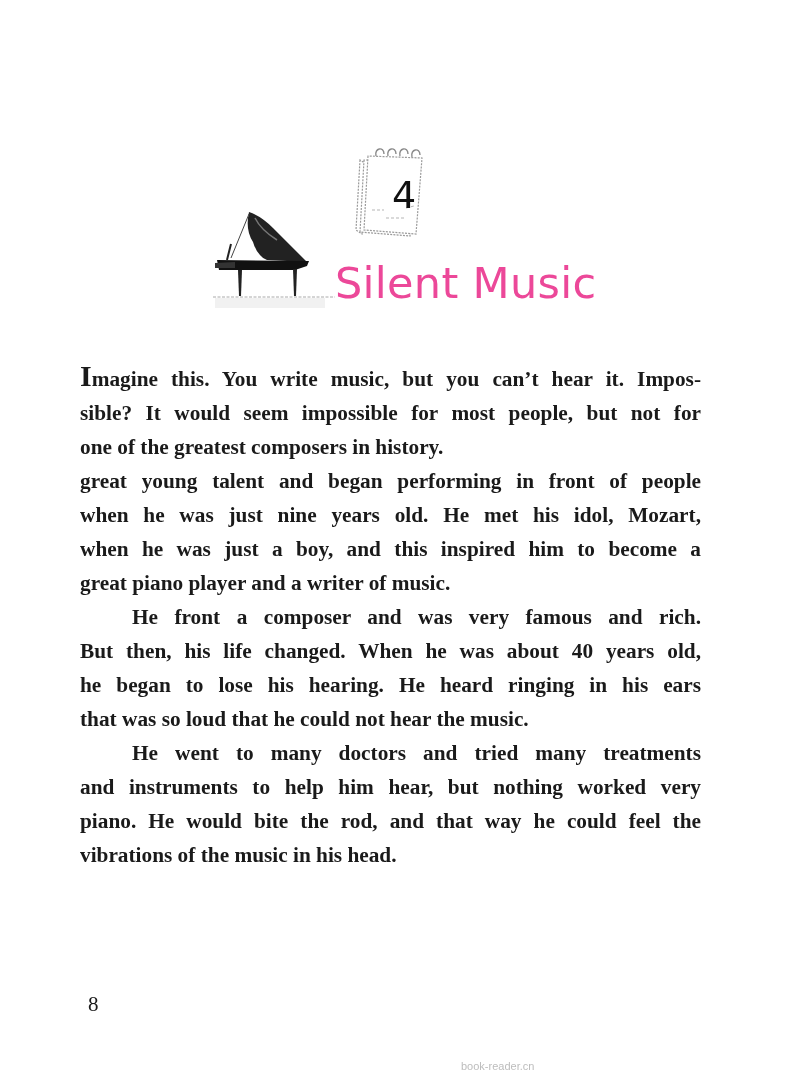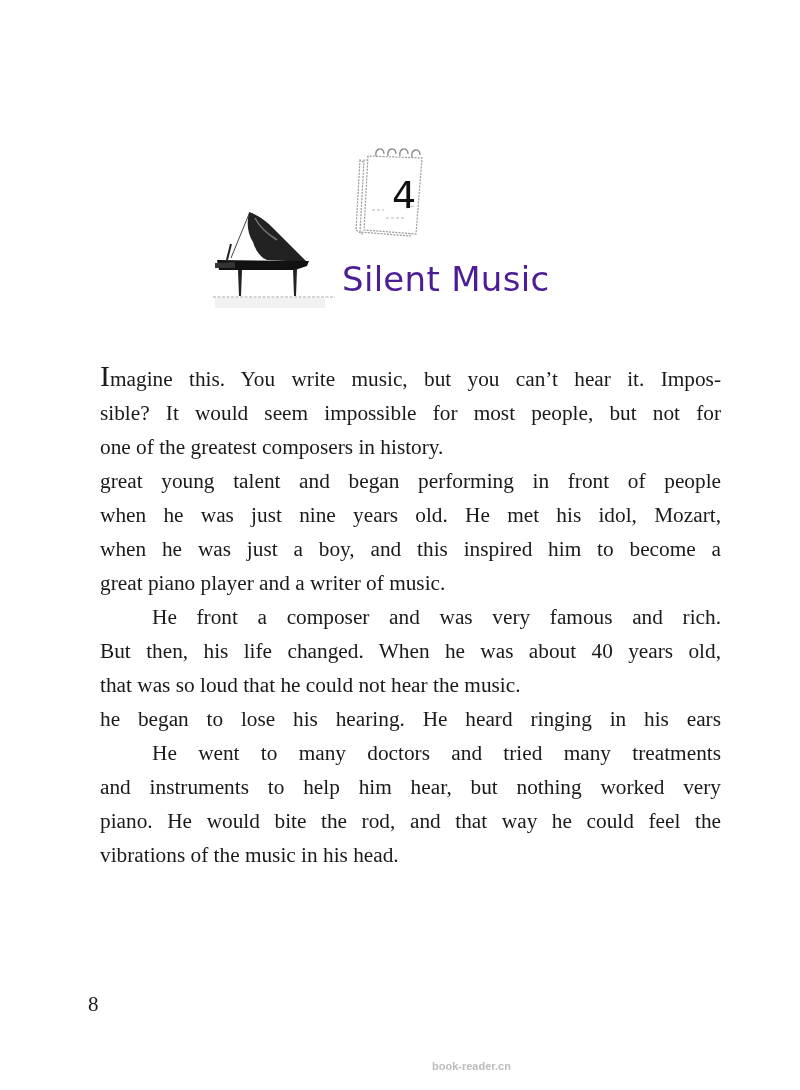--- a/index.html
+++ b/index.html
@@ -6,43 +6,44 @@
   body { width: 800px; height: 1090px; position: relative; overflow: hidden; }
   .page { position: absolute; left: 0; top: 0; width: 800px; height: 1090px; background: #fff; }
 
   .chapter-icon { position: absolute; left: 350px; top: 138px; width: 80px; height: 104px; }
   .chapter-num {
     position: absolute; left: 392px; top: 176px;
     font-family: "DejaVu Sans", sans-serif; font-size: 38px; color: #111; line-height: 1;
   }
   .piano { position: absolute; left: 205px; top: 200px; width: 135px; height: 110px; }
   .chapter-title {
-    position: absolute; left: 342px; top: 262px;
-    font-family: "DejaVu Sans", sans-serif; font-size: 34px; color: #4c1d95;
+    position: absolute; left: 335px; top: 262px;
+    font-family: "DejaVu Sans", sans-serif; font-size: 43px; color: #ec4899;
     letter-spacing: 0.3px; line-height: 1;
   }
 
   .body-text {
-    position: absolute; left: 100px; top: 362px; width: 621px;
+    position: absolute; left: 80px; top: 362px; width: 621px;
     font-family: "Liberation Serif", serif; font-size: 21.3px; line-height: 34px;
     color: #1a1a1a;
+    font-weight: bold;
   }
   .para { margin: 0; text-align: justify; text-align-last: left; }
   .para .line { display: block; text-align: justify; text-align-last: justify; white-space: nowrap; }
   .para .line.last { text-align-last: left; }
   .para .line.indent { padding-left: 52px; }
   .dropcap { font-size: 30px; line-height: 0; }
 
   .page-number {
     position: absolute; left: 88px; top: 992px;
     font-family: "Liberation Serif", serif; font-size: 21px; color: #1a1a1a;
   }
   .watermark {
-    position: absolute; left: 432px; top: 1060px;
-    font-family: "Liberation Sans", sans-serif; font-size: 11px; color: #bdbdbd; font-weight: bold;
+    position: absolute; left: 461px; top: 1060px;
+    font-family: "Liberation Sans", sans-serif; font-size: 11px; color: #bdbdbd;
   }
 </style>
 </head>
 <body>
 
 <div class="page">
 
   <svg class="chapter-icon" viewBox="0 0 80 104">
     <g fill="none" stroke="#9a9a9a" stroke-width="1.2" stroke-dasharray="2 1.2">
       <path d="M10 22 L6 92 L12 96 L16 26 Z"></path>
@@ -86,22 +87,22 @@
     </p>
     <p class="para">
       <span class="line">great young talent and began performing in front of people</span>
       <span class="line">when he was just nine years old. He met his idol, Mozart,</span>
       <span class="line">when he was just a boy, and this inspired him to become a</span>
       <span class="line last">great piano player and a writer of music.</span>
     </p>
     <p class="para">
       <span class="line indent">He front a composer and was very famous and rich.</span>
       <span class="line">But then, his life changed. When he was about 40 years old,</span>
+      <span class="line">he began to lose his hearing. He heard ringing in his ears</span>
       <span class="line last">that was so loud that he could not hear the music.</span>
-      <span class="line">he began to lose his hearing. He heard ringing in his ears</span>
     </p>
     <p class="para">
       <span class="line indent">He went to many doctors and tried many treatments</span>
       <span class="line">and instruments to help him hear, but nothing worked very</span>
       <span class="line">piano. He would bite the rod, and that way he could feel the</span>
       <span class="line last">vibrations of the music in his head.</span>
     </p>
   </div>
 
   <div class="page-number">8</div>

